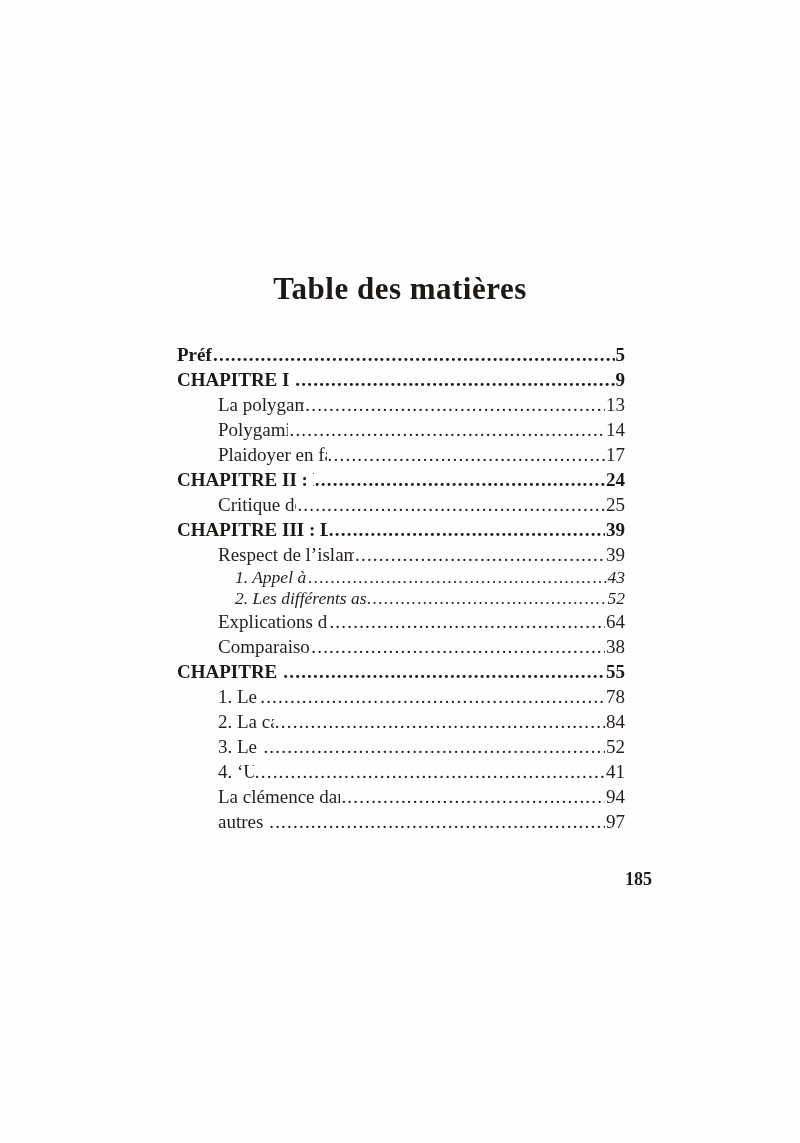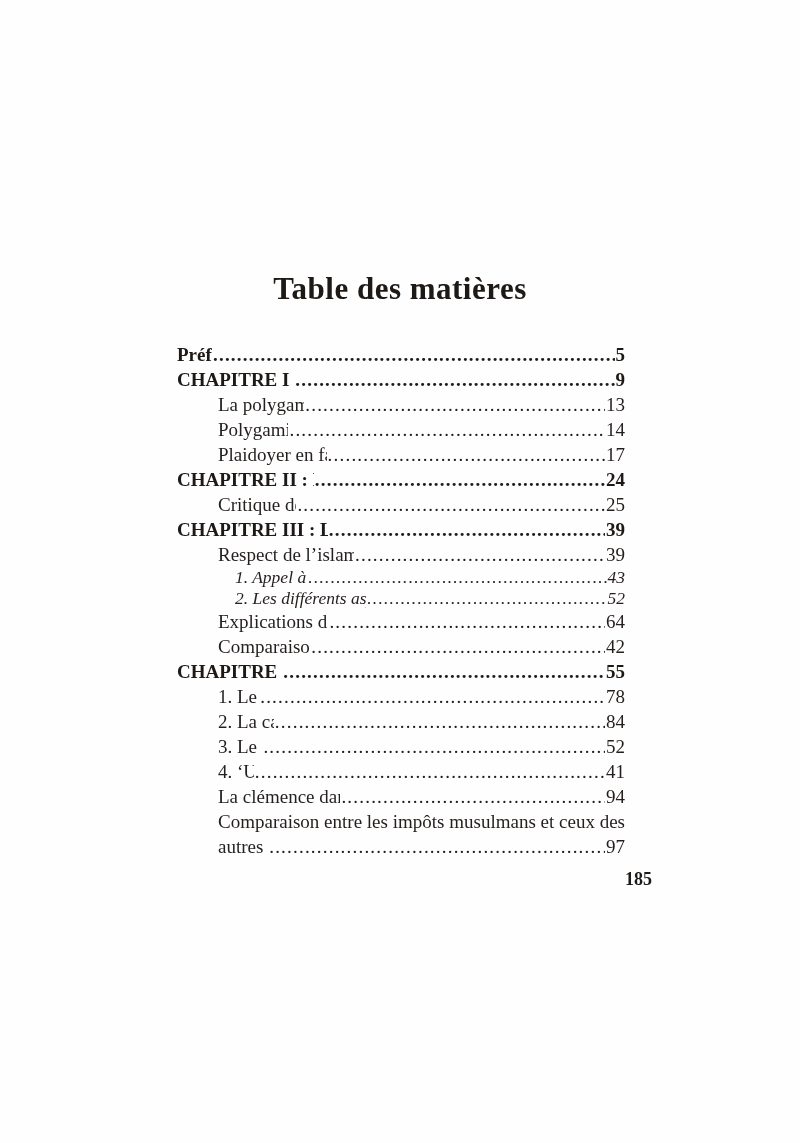--- a/index.html
+++ b/index.html
@@ -165,21 +165,21 @@
 
     <div class="toc-row section indent-1">
       <span class="toc-label">Explications de certaines équivoques</span>
       <span class="toc-leader"></span>
       <span class="toc-page">64</span>
     </div>
 
     <div class="toc-row section indent-1">
       <span class="toc-label">Comparaison et témoignages</span>
       <span class="toc-leader"></span>
-      <span class="toc-page">42</span>
+      <span class="toc-page">38</span>
     </div>
 
     <div class="toc-row chapter indent-0">
       <span class="toc-label">CHAPITRE IV : Les impôts</span>
       <span class="toc-leader"></span>
       <span class="toc-page">55</span>
     </div>
 
     <div class="toc-row section indent-1">
       <span class="toc-label">1. Le zakât</span>
@@ -204,24 +204,20 @@
       <span class="toc-leader"></span>
       <span class="toc-page">41</span>
     </div>
 
     <div class="toc-row section indent-1">
       <span class="toc-label">La clémence dans la perception des impôts</span>
       <span class="toc-leader"></span>
       <span class="toc-page">94</span>
     </div>
 
-    <div class="toc-row section indent-1 no-leader justify-full">
-      <span class="toc-label">Comparaison entre les impôts musulmans et ceux des</span>
-
-    </div>
 
     <div class="toc-row section indent-1">
       <span class="toc-label">autres nations</span>
       <span class="toc-leader"></span>
       <span class="toc-page">97</span>
     </div>
 
 </div>
 
 <div class="folio">185</div>

